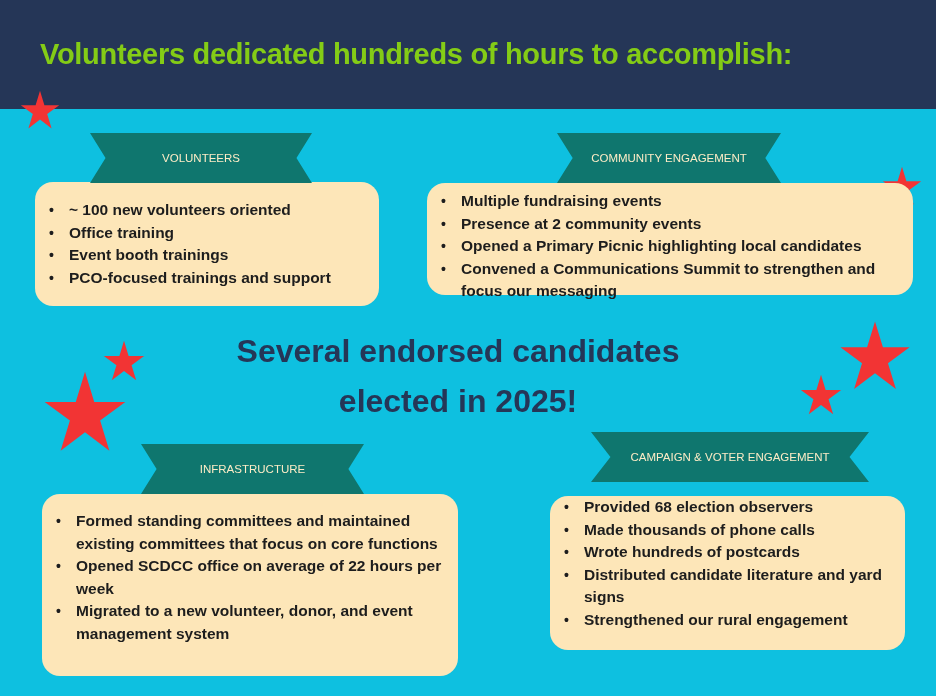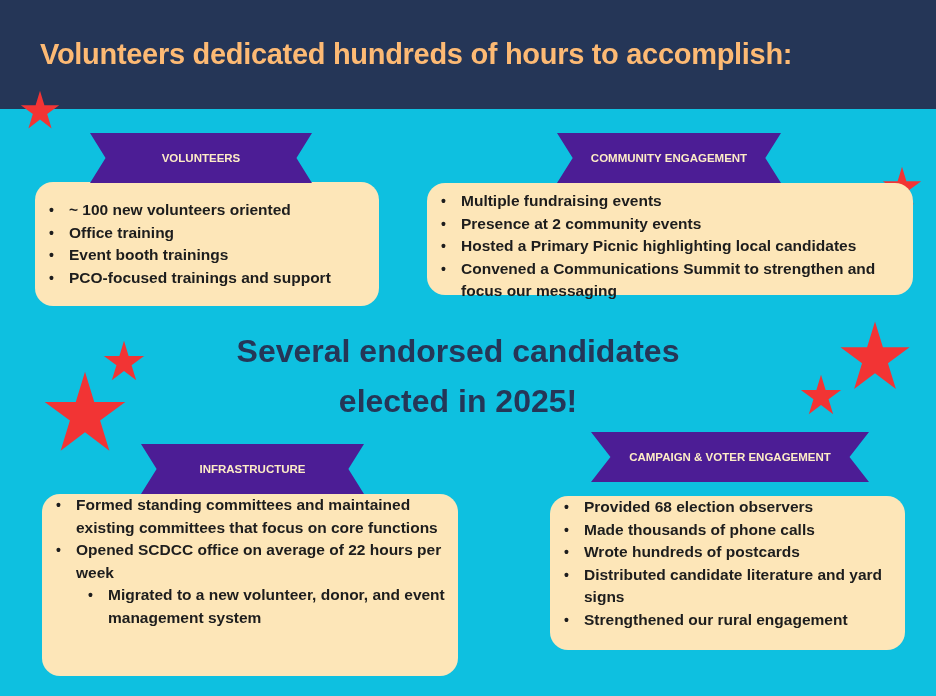--- a/index.html
+++ b/index.html
@@ -1,23 +1,23 @@
 <!DOCTYPE html>
 <html><head>
 <meta charset="utf-8">
 <style>
   html,body{margin:0;padding:0;}
   body{width:936px;height:696px;position:relative;overflow:hidden;background:#0ec0e0;font-family:"Liberation Sans",sans-serif;}
   .header{position:absolute;left:0;top:0;width:936px;height:109px;background:#253657;}
-  .header h1{margin:0;position:absolute;left:40px;top:38px;font-size:29px;font-weight:bold;color:#fdba74;letter-spacing:-0.3px;font-family:"Liberation Sans",sans-serif;}
+  .header h1{margin:0;position:absolute;left:40px;top:38px;font-size:29px;font-weight:bold;color:#84cc16;letter-spacing:-0.3px;font-family:"Liberation Sans",sans-serif;}
   .card{position:absolute;background:#fde6b8;border-radius:18px;box-sizing:border-box;}
   .card ul{margin:0;padding:0 0 0 34px;list-style:none;}
   .card li{position:relative;font-size:15.5px;font-weight:bold;color:#1d1d1d;line-height:22.5px;}
   .card li::before{content:"\2022";position:absolute;left:-20px;top:0;font-size:14px;}
-  .ribbon{position:absolute;height:50px;background:#4c1d95;color:#fdecc6;font-size:11.5px;font-weight:bold;display:flex;align-items:center;justify-content:center;clip-path:polygon(0 0,100% 0,93% 50%,100% 100%,0 100%,7% 50%);}
+  .ribbon{position:absolute;height:50px;background:#0f766e;color:#fdecc6;font-size:11.5px;font-weight:normal;display:flex;align-items:center;justify-content:center;clip-path:polygon(0 0,100% 0,93% 50%,100% 100%,0 100%,7% 50%);}
   .headline{position:absolute;left:0;width:936px;text-align:center;color:#253657;font-weight:bold;font-size:32px;line-height:50px;}
   .star{position:absolute;}
   .star svg{display:block;width:100%;height:100%;}
 </style>
 </head>
 <body>
 
 <svg width="0" height="0" style="position:absolute">
   <defs>
     <symbol id="starsym" viewBox="0 0 100 100">
@@ -68,34 +68,34 @@
     <li>Event booth trainings</li>
     <li>PCO-focused trainings and support</li>
   </ul>
 </div>
 <div class="ribbon" style="left:90px;top:133px;width:222px;">VOLUNTEERS</div>
 
 <div class="card" style="left:427px;top:183px;width:486px;height:112px;padding-top:7px;">
   <ul>
     <li>Multiple fundraising events</li>
     <li>Presence at 2 community events</li>
-    <li>Hosted a Primary Picnic highlighting local candidates</li>
+    <li>Opened a Primary Picnic highlighting local candidates</li>
     <li style="width:430px;">Convened a Communications Summit to strengthen and focus our messaging</li>
   </ul>
 </div>
 <div class="ribbon" style="left:557px;top:133px;width:224px;text-align:right;">COMMUNITY ENGAGEMENT</div>
 
 <div class="headline" style="top:326px;left:-10px;">Several endorsed candidates</div>
 <div class="headline" style="top:376px;left:-10px;">elected in 2025!</div>
 
-<div class="card" style="left:42px;top:494px;width:416px;height:182px;">
+<div class="card" style="left:42px;top:494px;width:416px;height:182px;padding-top:16px;">
   <ul>
     <li style="width:380px;">Formed standing committees and maintained existing committees that focus on core functions</li>
     <li style="width:380px;">Opened SCDCC office on average of 22 hours per week</li>
-    <li style="width:350px;margin-left:32px;">Migrated to a new volunteer, donor, and event management system</li>
+    <li style="width:350px;">Migrated to a new volunteer, donor, and event management system</li>
   </ul>
 </div>
 <div class="ribbon" style="left:141px;top:444px;width:223px;">INFRASTRUCTURE</div>
 
 <div class="card" style="left:550px;top:496px;width:355px;height:154px;">
   <ul>
     <li>Provided 68 election observers</li>
     <li>Made thousands of phone calls</li>
     <li>Wrote hundreds of postcards</li>
     <li style="width:300px;">Distributed candidate literature and yard signs</li>

